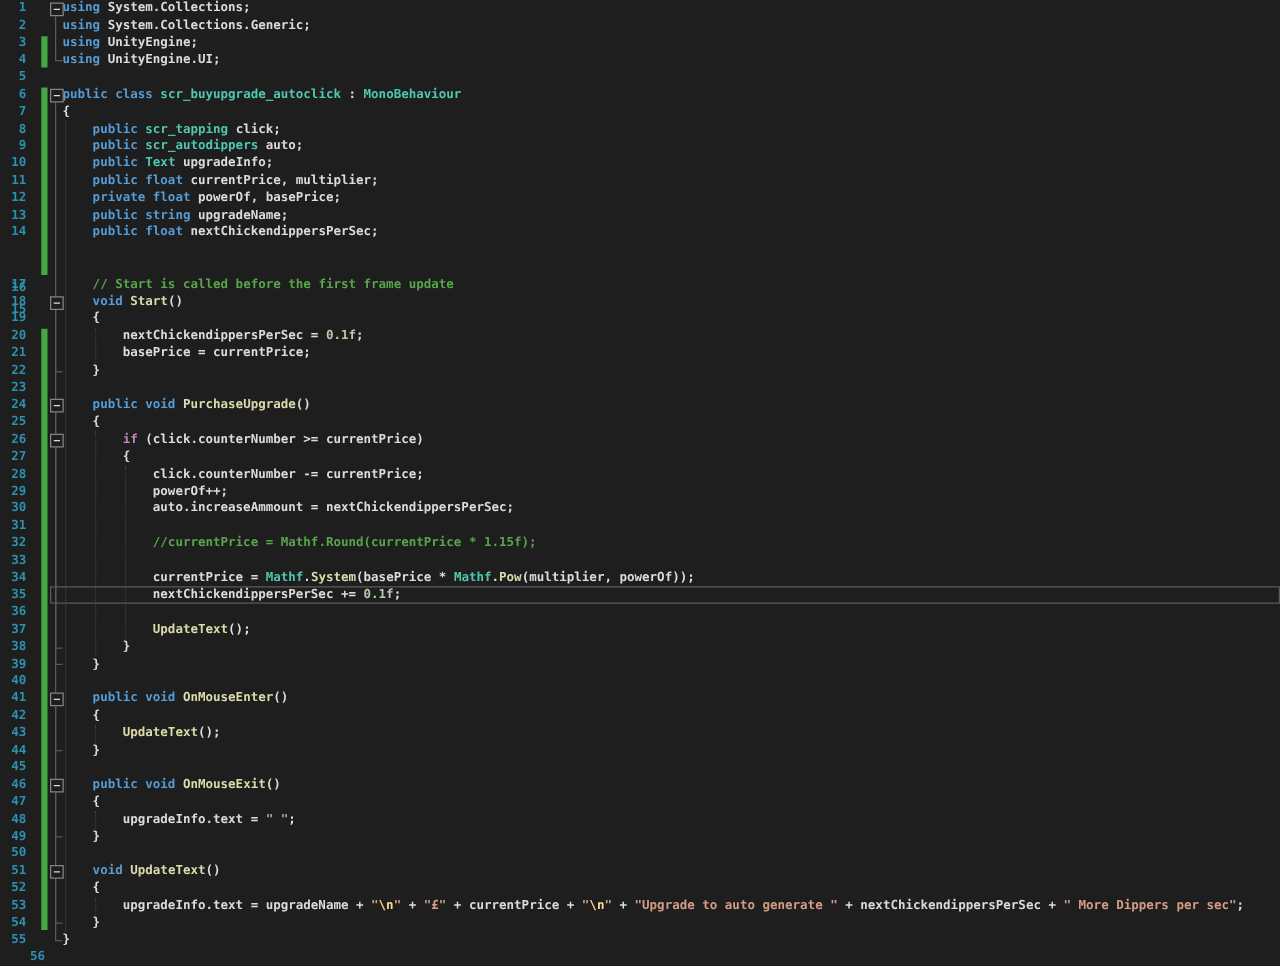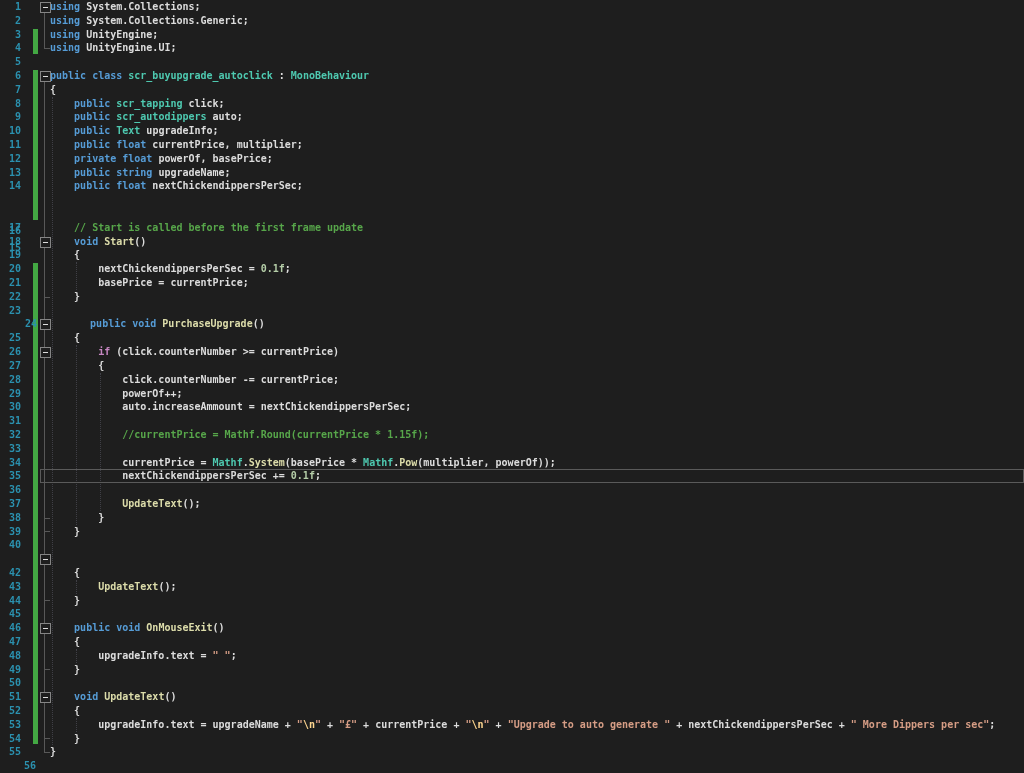--- a/index.html
+++ b/index.html
@@ -163,21 +163,21 @@
       <div class="code"><span class="tk-pl">        basePrice = currentPrice;</span></div>
     </div>
     <div class="row" style="top: 289.875px;">
       <div class="lnum">22</div>
       <div class="code"><span class="tk-pl">    }</span></div>
     </div>
     <div class="row" style="top: 303.679px;">
       <div class="lnum">23</div>
       <div class="code"></div>
     </div>
-    <div class="row" style="top: 317.482px; margin-left: 16px;">
+    <div class="row" style="top: 317.482px;">
       <div class="lnum">24</div>
       <div class="code"><span class="tk-pl">    </span><span class="tk-kw">public void </span><span class="tk-m">PurchaseUpgrade</span><span class="tk-pl">()</span></div>
     </div>
     <div class="row" style="top: 331.286px;">
       <div class="lnum">25</div>
       <div class="code"><span class="tk-pl">    {</span></div>
     </div>
     <div class="row" style="top: 345.089px;">
       <div class="lnum">26</div>
       <div class="code"><span class="tk-pl">        </span><span class="tk-ctrl">if</span><span class="tk-pl"> (click.counterNumber &gt;= currentPrice)</span></div>
@@ -230,20 +230,24 @@
       <div class="lnum">38</div>
       <div class="code"><span class="tk-pl">        }</span></div>
     </div>
     <div class="row" style="top: 524.536px;">
       <div class="lnum">39</div>
       <div class="code"><span class="tk-pl">    }</span></div>
     </div>
     <div class="row" style="top: 538.339px;">
       <div class="lnum">40</div>
       <div class="code"></div>
+    </div>
+    <div class="row" style="top: 552.143px;">
+      <div class="lnum">41</div>
+      <div class="code"><span class="tk-pl">    </span><span class="tk-kw">public void </span><span class="tk-m">OnMouseEnter</span><span class="tk-pl">()</span></div>
     </div>
     <div class="row" style="top: 565.946px;">
       <div class="lnum">42</div>
       <div class="code"><span class="tk-pl">    {</span></div>
     </div>
     <div class="row" style="top: 579.75px;">
       <div class="lnum">43</div>
       <div class="code"><span class="tk-pl">        </span><span class="tk-m">UpdateText</span><span class="tk-pl">();</span></div>
     </div>
     <div class="row" style="top: 593.554px;">

